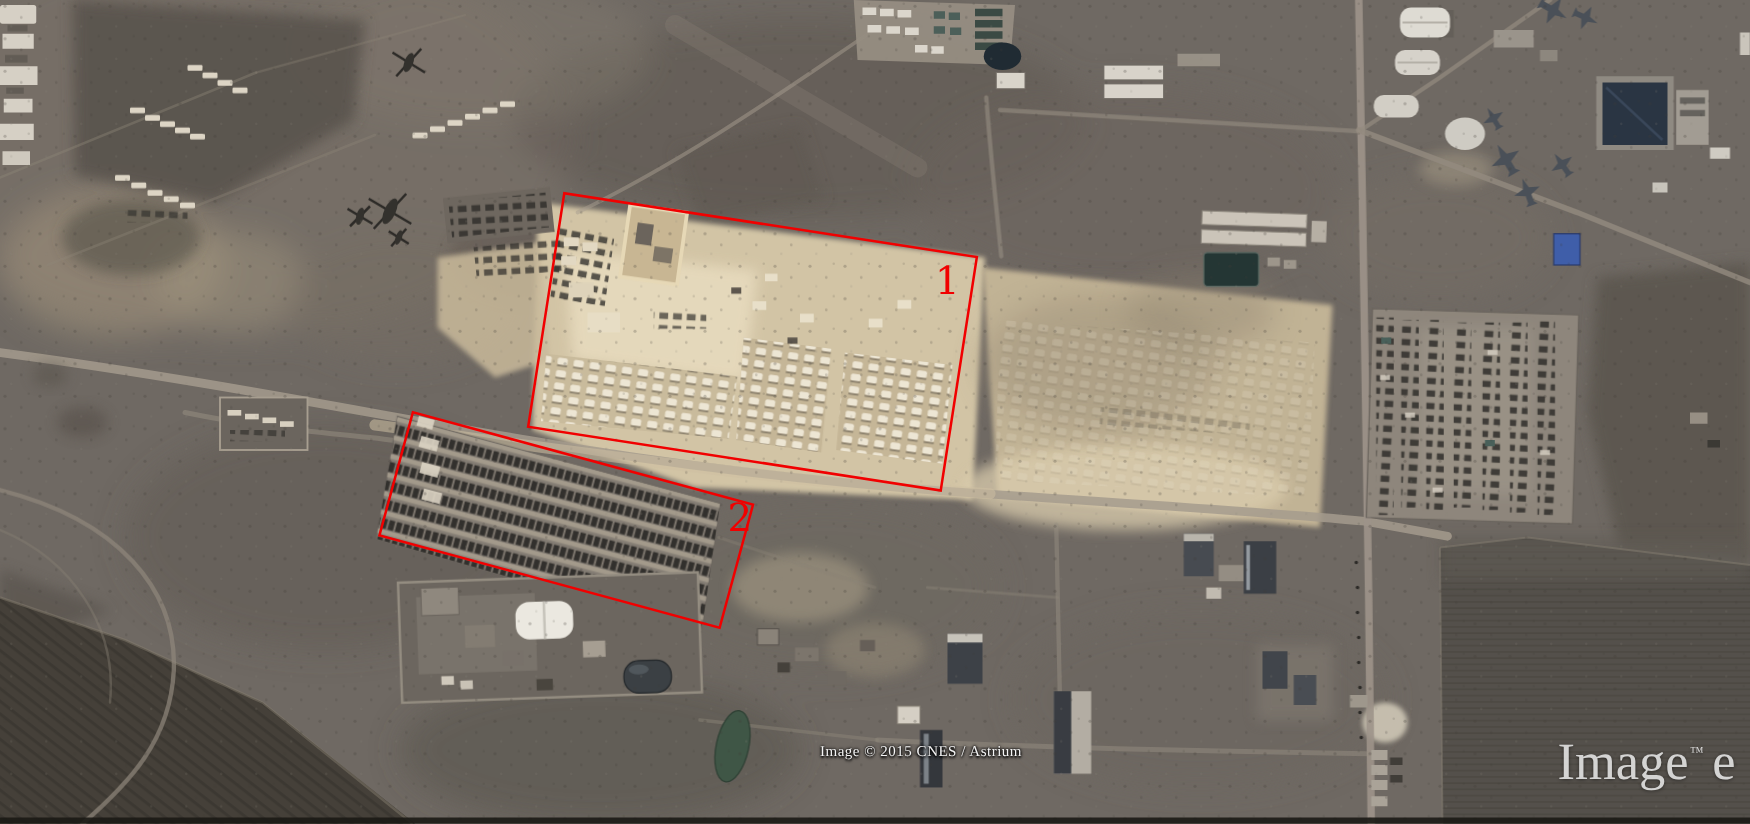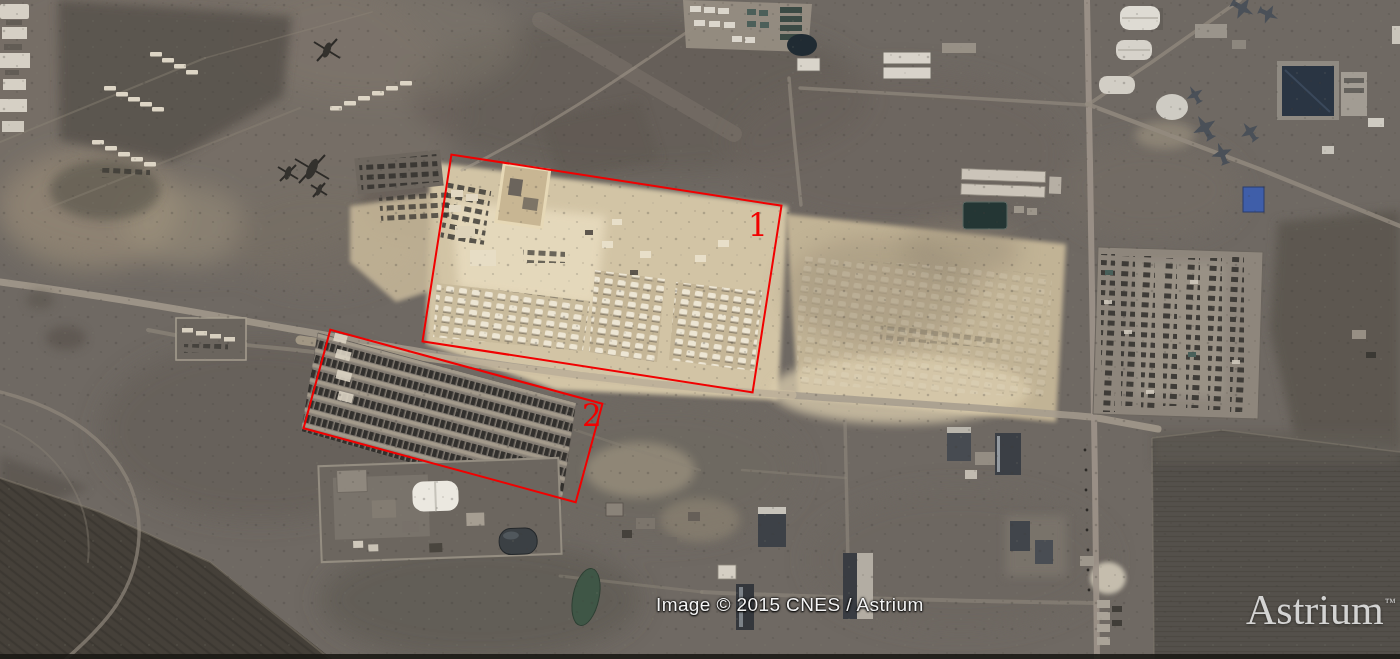--- a/index.html
+++ b/index.html
@@ -3,23 +3,23 @@
 <meta charset="utf-8">
 <style>
   html,body{margin:0;padding:0;background:#000;}
   #stage{position:relative;width:1400px;height:659px;overflow:hidden;
          font-family:"Liberation Sans",sans-serif;background:#6f6963;}
   #stage svg{position:absolute;left:0;top:0;display:block;}
   .anno{position:absolute;border:2.5px solid var(--annotation,#f10000);box-sizing:border-box;}
   .anno-label{position:absolute;color:var(--annotation,#f10000);
               font-family:"DejaVu Serif","Liberation Serif",serif;
               font-size:31px;line-height:1;font-weight:400;}
-  #attribution{position:absolute;left:656px;top:594px;font-size:19px;letter-spacing:.4px;
+  #attribution{position:absolute;left:656px;top:594px;font-size:12px;letter-spacing:.4px;
                color:var(--attribution_text,#f5f5f5);
-               text-shadow:0 0 3px #000,0 1px 2px #000,0 0 2px #000;white-space:nowrap;}
+               text-shadow:0 0 3px #000,0 1px 2px #000,0 0 2px #000;white-space:nowrap;font-family:Liberation Serif, serif;}
   #watermark{position:absolute;left:1246px;top:589px;white-space:nowrap;
              font-family:"Liberation Serif","DejaVu Serif",serif;font-size:42px;line-height:1;
              color:var(--watermark_text,#ececec);opacity:.85;
              text-shadow:0 1px 3px rgba(0,0,0,.55);}
   #watermark .tm{font-size:11px;vertical-align:18px;margin-left:1px;}
   #watermark .clip{margin-left:7px;}
 </style>
 </head>
 <body>
 
@@ -425,15 +425,15 @@
   <rect x="0" y="654" width="1400" height="5" fill="#1b1a15" opacity=".9"></rect>
 </svg>
 
 <div class="anno" id="box-region1" style="left: 434px; top: 178px; width: 336px; height: 191px; transform: rotate(8.8deg);"></div>
 <div class="anno" id="box-region2" style="left: 311px; top: 364px; width: 284px; height: 104px; transform: rotate(15.2deg);"></div>
 <div class="anno-label" id="label-region1" style="left: 748px; top: 210px;">1</div>
 <div class="anno-label" id="label-region2" style="left: 582px; top: 400px;">2</div>
 
 <div id="attribution">Image © 2015 CNES / Astrium</div>
 
-<div id="watermark"><span>Astrium</span><span class="tm">™</span><span class="clip">e</span></div>
+<div id="watermark"><span>Image</span><span class="tm">™</span><span class="clip">e</span></div>
 
 </div>
 
 </body></html>

